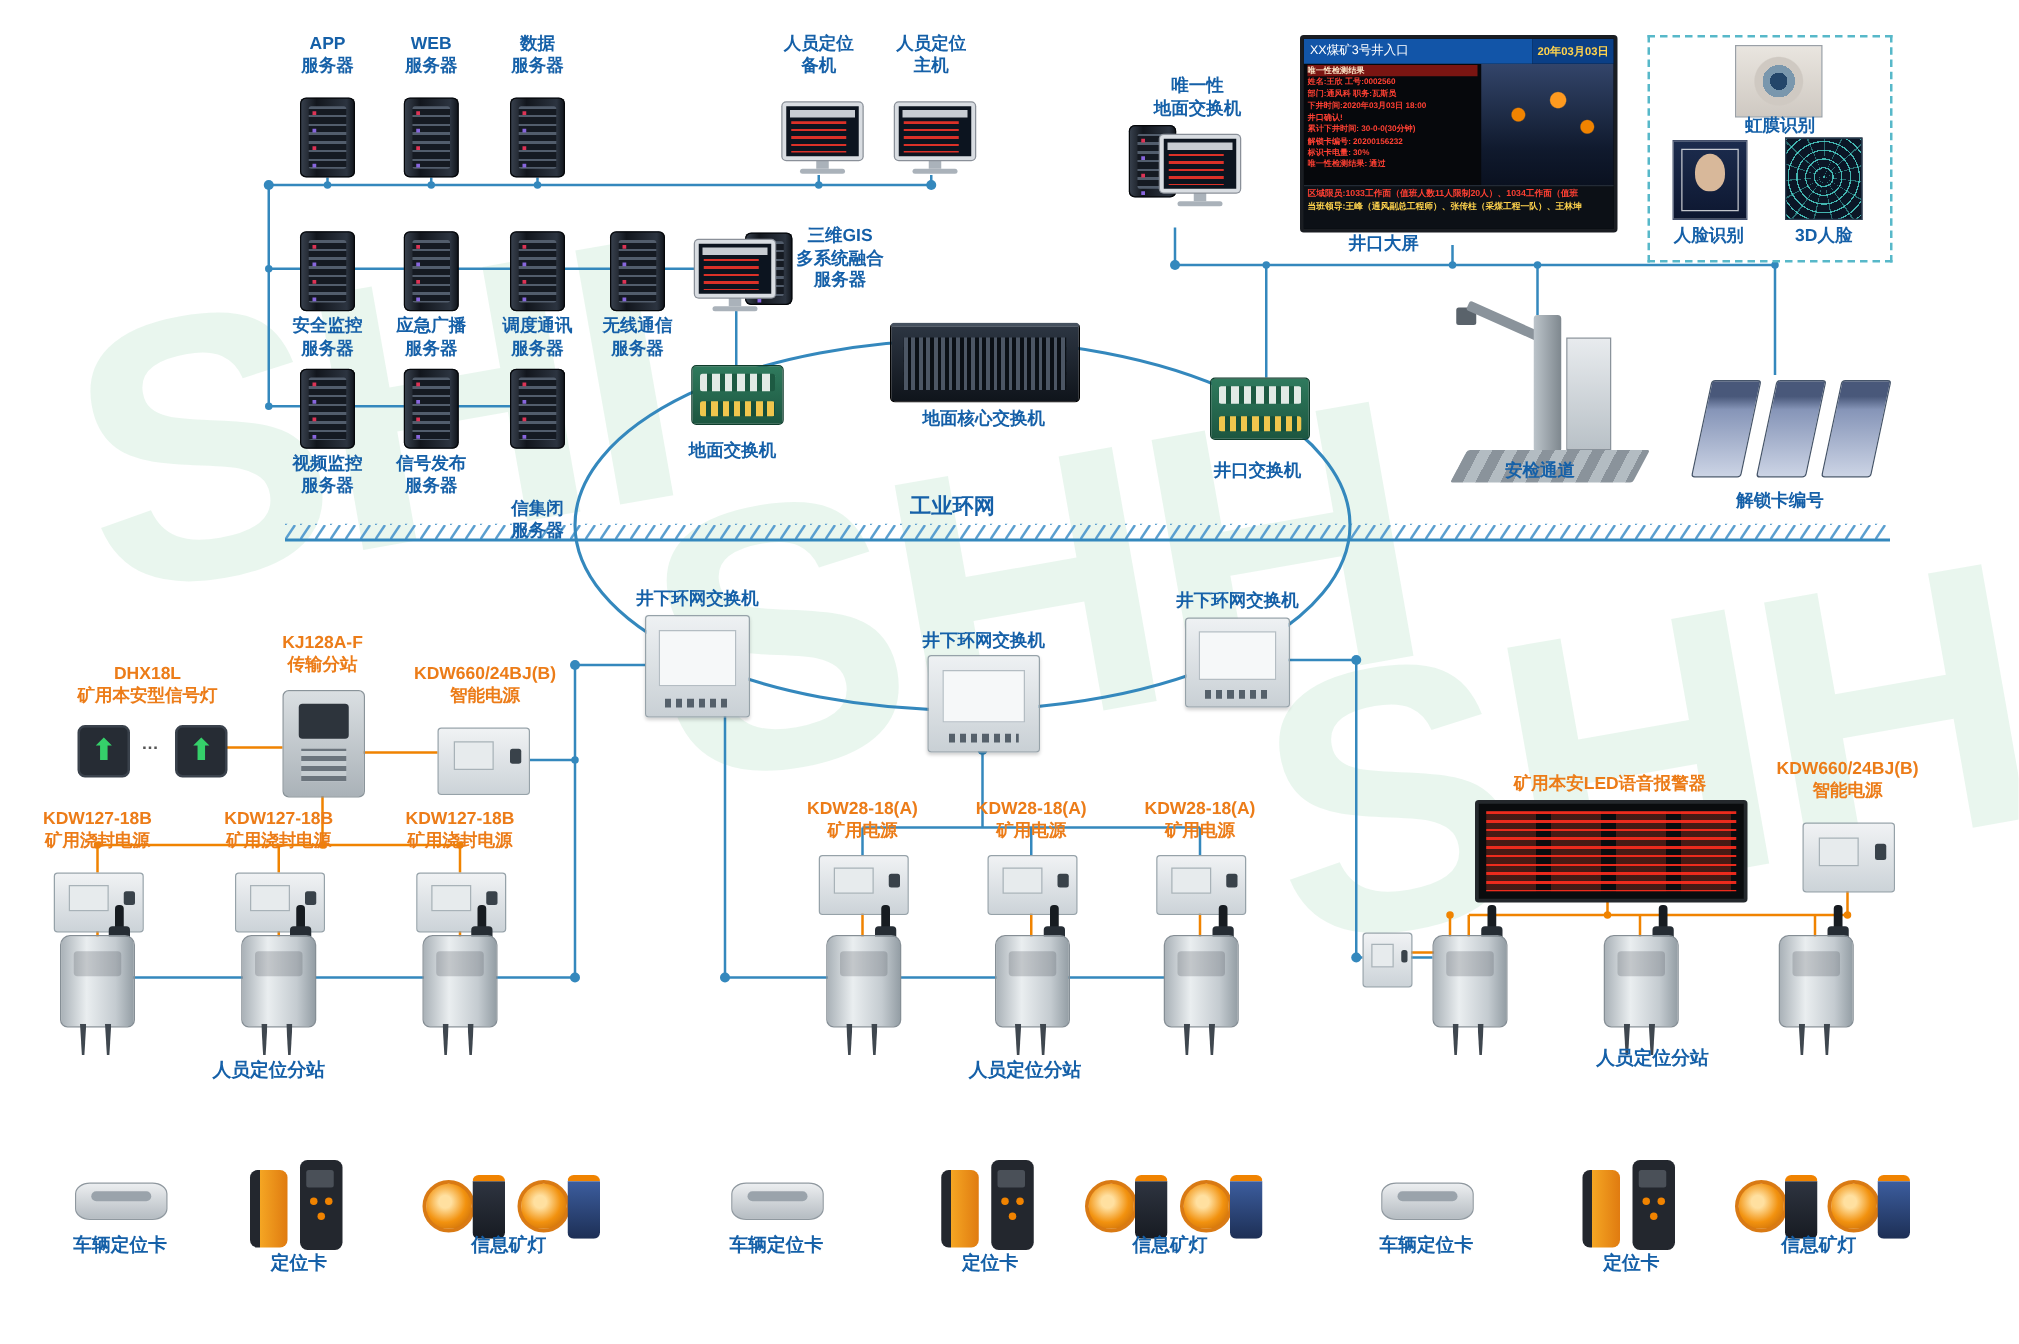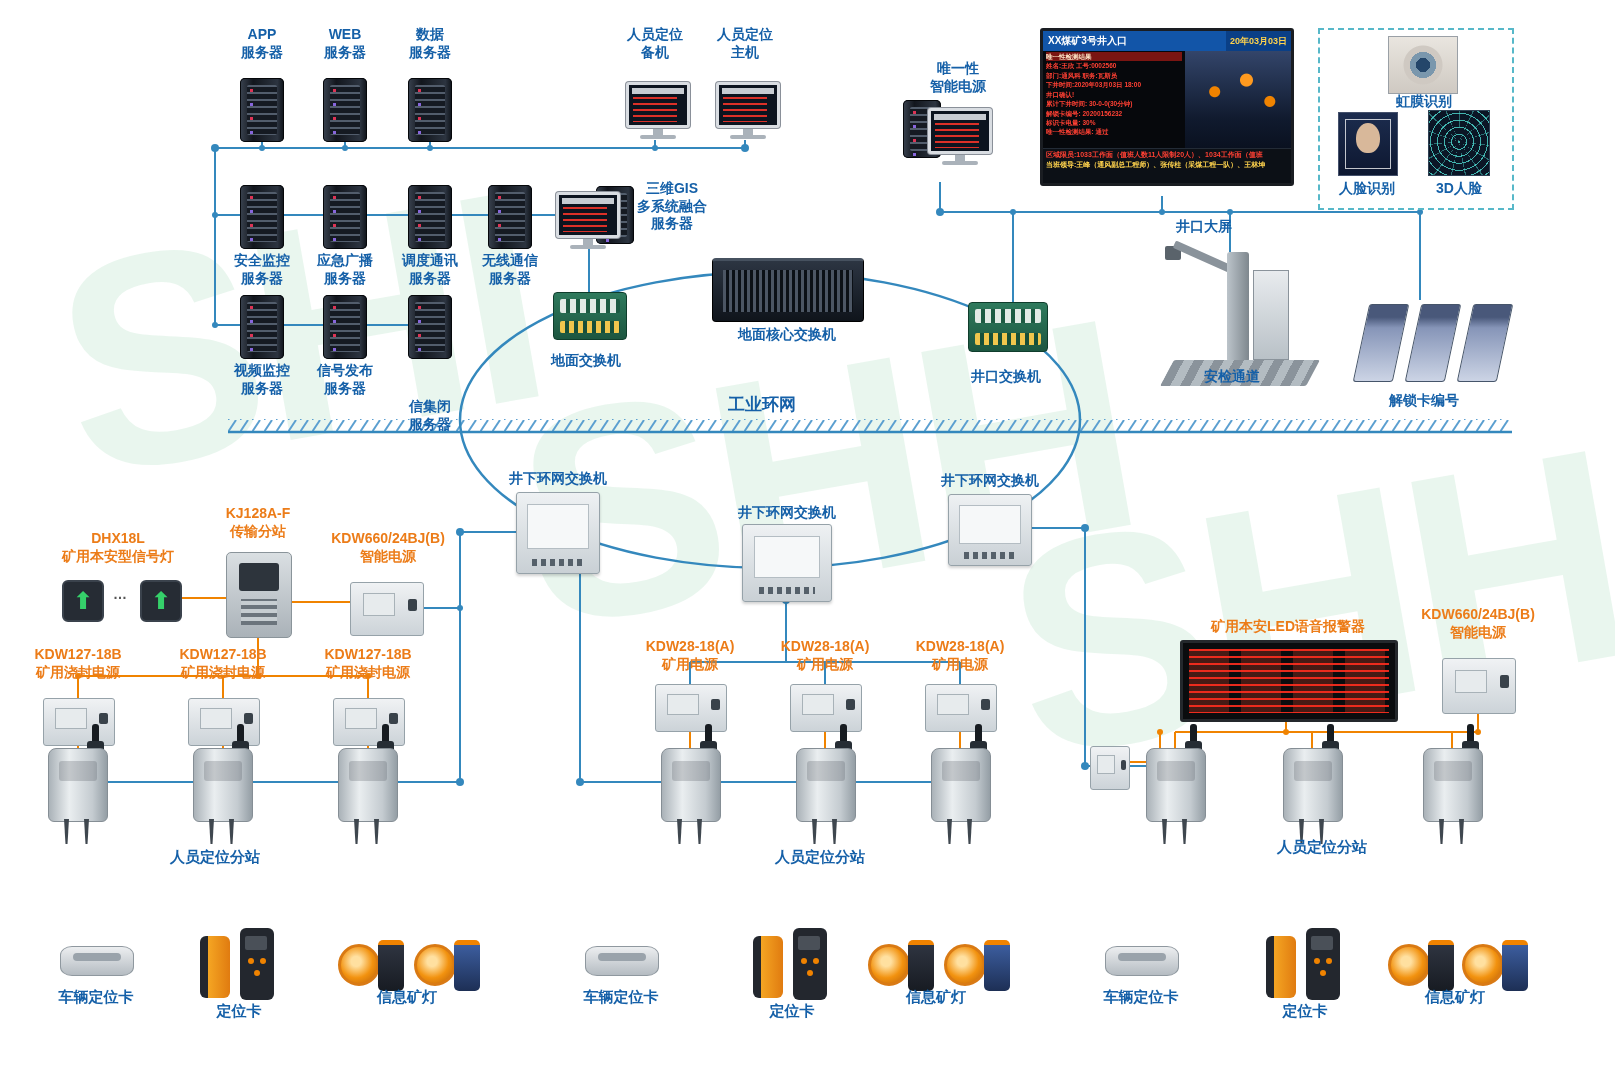--- a/index.html
+++ b/index.html
@@ -73,21 +73,21 @@
   
   .led{width:212px;height:76px;background:#0a0c0e;border:3px solid #24282c;border-radius:3px;overflow:hidden;}
   .led::before{content:"";position:absolute;inset:6px;
       background:repeating-linear-gradient(180deg,rgba(255,45,30,.9) 0 2px,transparent 2px 7px),
                  repeating-linear-gradient(90deg,rgba(255,70,40,.25) 0 40px,transparent 40px 52px);}
   
   .jbox{width:38px;height:42px;}
   
   .bigscreen{width:248px;height:152px;background:#06080c;border:3px solid #1a1d22;border-radius:3px;display:flex;flex-direction:column;overflow:hidden;}
   .bs-title{height:20px;display:flex;flex:none;}
-  .bs-title .t1{flex:1;background:#1255a8;color:#fff;font-size:10px;font-weight:bold;line-height:20px;padding-left:5px;white-space:nowrap;overflow:hidden;}
+  .bs-title .t1{flex:1;background:#1255a8;color:#fff;font-size:10px;font-weight:normal;line-height:20px;padding-left:5px;white-space:nowrap;overflow:hidden;}
   .bs-title .t2{background:#0a3f86;color:#ffd34d;font-size:9px;font-weight:bold;line-height:20px;padding:0 4px;white-space:nowrap;}
   .bs-body{flex:1;display:flex;overflow:hidden;}
   .bs-info{width:55%;padding:1px 3px;overflow:hidden;}
   .bs-info .infoline{font-size:6.5px;line-height:1.45;color:#ff4033;font-weight:bold;white-space:nowrap;overflow:hidden;}
   .bs-info .infoline:first-child{background:#7a1512;color:#ffe9c9;}
   .bs-photo{flex:1;background:
       radial-gradient(circle at 28% 42%,#f08300 0 5px,rgba(240,131,0,0) 6px),
       radial-gradient(circle at 58% 30%,#ff9a1f 0 6px,rgba(240,131,0,0) 7px),
       radial-gradient(circle at 80% 52%,#f08300 0 5px,rgba(240,131,0,0) 6px),
       linear-gradient(180deg,#33456a,#101a2e 70%,#0a1120);}
@@ -278,21 +278,21 @@
 
   <div class="dev gsw" style="left:553px;top:292px;width:72px;height:46px;"></div>
   <div class="lbl" style="left:586px;top:352px;">地面交换机</div>
   <div class="dev core" style="left:712px;top:258px;"></div>
   <div class="lbl" style="left:787px;top:326px;">地面核心交换机</div>
   <div class="dev gsw" style="left:968px;top:302px;width:78px;height:48px;"></div>
   <div class="lbl" style="left:1006px;top:368px;">井口交换机</div>
   <div class="lbl big" style="left:762px;top:394px;">工业环网</div>
 
   <div class="lbl" style="left:958px;top:60px;">唯一性
-智能电源</div>
+地面交换机</div>
   <div class="dev srv small" style="left:903px;top:100px;"></div>
   <div class="dev pc" style="left:928px;top:108px;">
       <div class="scr"></div>
       <div class="stand"></div>
       <div class="base"></div>
     </div>
 
   <div class="dev bigscreen" style="left:1040px;top:28px;">
     <div class="bs-title">
       <div class="t1">XX煤矿3号井入口</div>
@@ -310,21 +310,21 @@
         <div class="infoline">标识卡电量: 30%</div>
         <div class="infoline">唯一性检测结果: 通过</div>
       </div>
       <div class="bs-photo"></div>
     </div>
     <div class="bs-bottom">
       <div class="bline1">区域限员:1033工作面（值班人数11人限制20人）、1034工作面（值班</div>
       <div class="bline2">当班领导:王峰（通风副总工程师）、张传柱（采煤工程一队）、王林坤</div>
     </div>
   </div>
-  <div class="lbl" style="left:1204px;top:186px;margin-top:32px;">井口大屏</div>
+  <div class="lbl" style="left:1107px;top:186px;">井口大屏</div>
 
   <div class="dev bio" style="left:1318px;top:28px;width:192px;height:178px;"></div>
   <div class="dev iris" style="left:1388px;top:36px;"></div>
   <div class="lbl" style="left:1424px;top:94px;font-family:Liberation Mono, monospace;">虹膜识别</div>
   <div class="dev faceimg" style="left:1338px;top:112px;"></div>
   <div class="lbl" style="left:1367px;top:180px;">人脸识别</div>
   <div class="dev face3d" style="left:1428px;top:110px;"></div>
   <div class="lbl" style="left:1459px;top:180px;">3D人脸</div>
 
   <div class="dev secgate" style="left:1165px;top:242px;">

